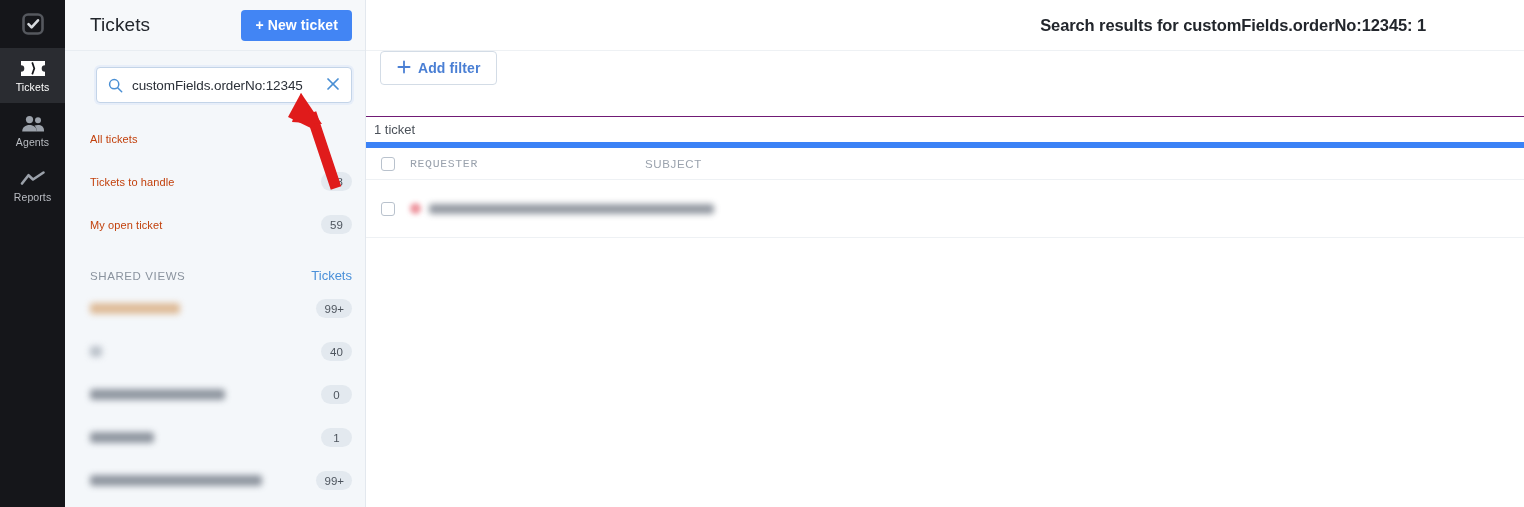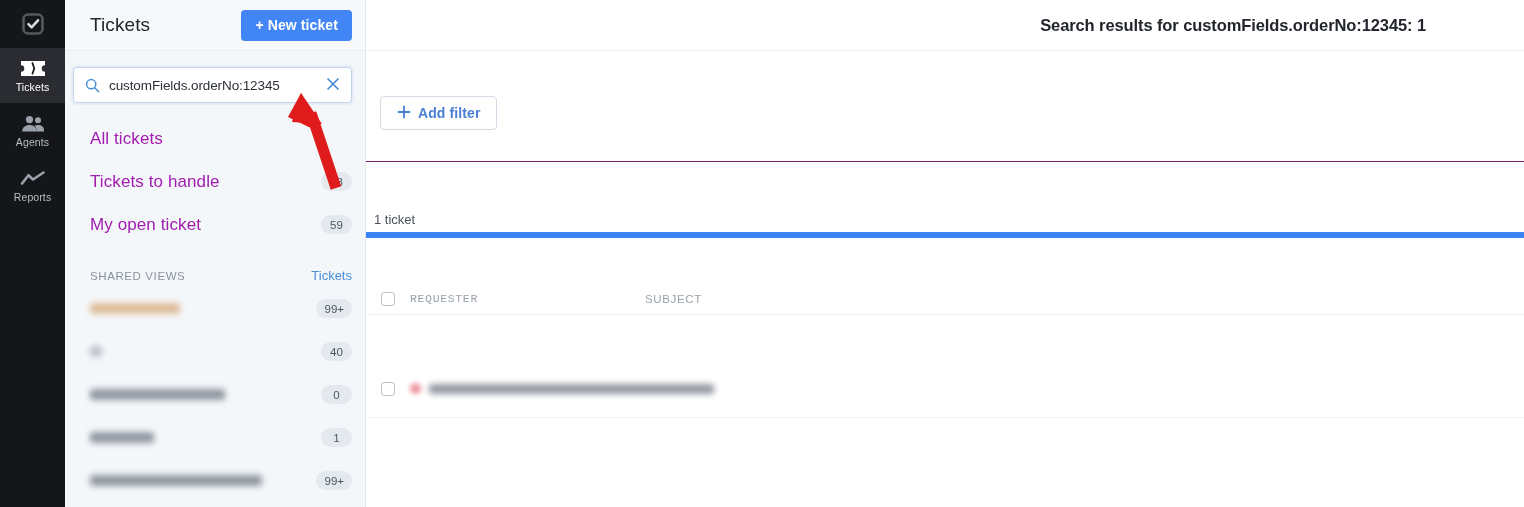--- a/index.html
+++ b/index.html
@@ -96,21 +96,21 @@
     font-size: 14px;
     font-weight: bold;
     font-family: "Liberation Sans", sans-serif;
     padding: 0 14px;
     height: 31px;
     cursor: pointer;
     letter-spacing: .1px;
     white-space: nowrap;
   }
 
-  .search-wrap { padding: 16px 13px 0 8px; }
+  .search-wrap { padding: 16px 13px 0 31px; }
   .search-box {
     display: flex;
     align-items: center;
     height: 36px;
     background: #ffffff;
     border: 1px solid #c3d4e8;
     border-radius: 4px;
     padding: 0 9px 0 11px;
     box-shadow: 0 0 0 2px rgba(66,133,244,.07);
   }
@@ -139,22 +139,22 @@
 
   .views { padding: 14px 13px 0 25px; }
   .view-row {
     display: flex;
     align-items: center;
     justify-content: space-between;
     height: 43px;
     cursor: pointer;
   }
   .view-label {
-    font-size: 17px;
-    color: #a21caf;
+    font-size: 11px;
+    color: #c2410c;
     letter-spacing: .1px;
   }
   .count-pill {
     background: #e3e9ef;
     color: #4e555e;
     font-size: 11.5px;
     border-radius: 10px;
     min-width: 31px;
     height: 19px;
     display: flex;
@@ -201,21 +201,20 @@
   .redact.dark { background: #6f7783; }
 
   
   .main {
     flex: 1 1 auto;
     height: 507px;
     background: #ffffff;
     display: flex;
     flex-direction: column;
     overflow: hidden;
-    gap: 45px;
   }
   .main-head {
     height: 51px;
     flex: 0 0 51px;
     display: flex;
     align-items: center;
     justify-content: flex-end;
     padding-right: 98px;
     border-bottom: 1px solid #eef1f4;
   }

